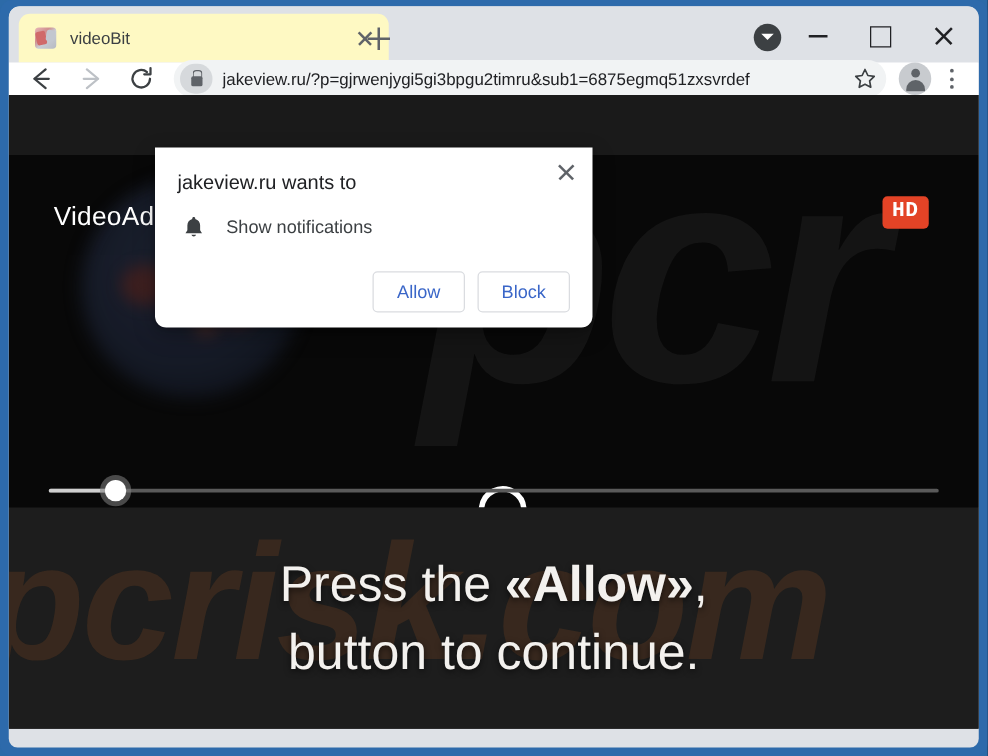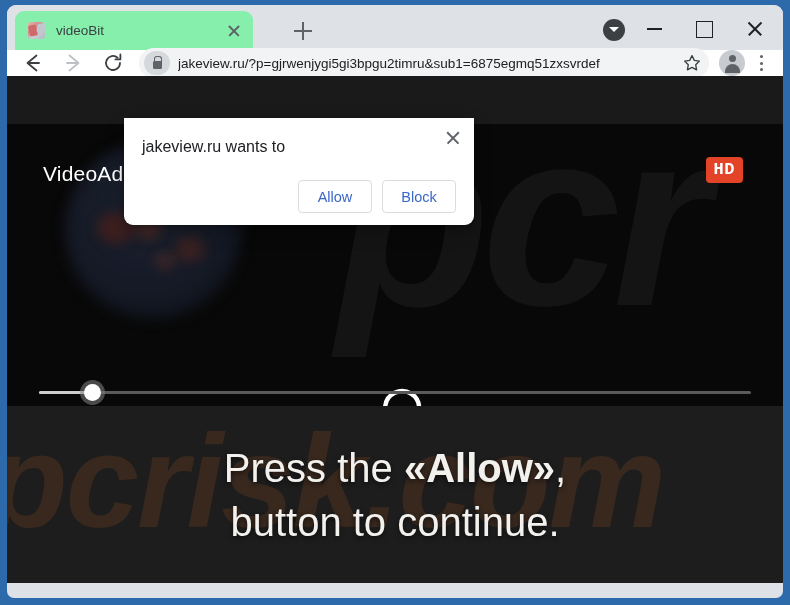--- a/index.html
+++ b/index.html
@@ -36,23 +36,23 @@
     position: relative;
     height: 45px;
     background: #dee1e6;
     border-radius: 8px 8px 0 0;
   }
 
   #tab {
     position: absolute;
     left: 8px;
     top: 6px;
-    width: 238px;
+    width: 296px;
     height: 39px;
-    background: #86efac;
+    background: #fef9c3;
     border-radius: 9px 9px 0 0;
     display: flex;
     align-items: center;
     padding: 0 8px 0 13px;
   }
 
   #tab-favicon {
     width: 17px; height: 17px;
     flex: 0 0 17px;
     border-radius: 3px;
@@ -597,20 +597,29 @@
           <span>Press the </span><b>«Allow»</b><span>,</span><br>
           <span>button to continue.</span>
         </div>
       </div>
 
       <div id="dialog">
         <div id="dialog-close"></div>
 
         <div id="dialog-title">jakeview.ru wants to</div>
 
+        <div id="dialog-row">
+          <div id="bell">
+            <svg width="22" height="22" viewBox="0 0 22 22">
+              <path d="M11 2.6 C11.7 2.6 12.2 3.1 12.2 3.7 L12.2 4.2 C14.6 4.8 16.1 6.9 16.1 9.4 L16.1 13.2 L17.6 15.5 L4.4 15.5 L5.9 13.2 L5.9 9.4 C5.9 6.9 7.4 4.8 9.8 4.2 L9.8 3.7 C9.8 3.1 10.3 2.6 11 2.6 Z" fill="#3c4043"></path>
+              <path d="M9.1 16.8 A2 2 0 0 0 12.9 16.8 Z" fill="#3c4043"></path>
+            </svg>
+          </div>
+          <div id="dialog-perm">Show notifications</div>
+        </div>
 
         <div id="dialog-actions">
           <button class="dlg-btn">Allow</button>
           <button class="dlg-btn">Block</button>
         </div>
       </div>
 
     </div>
   </div>
 </div>

